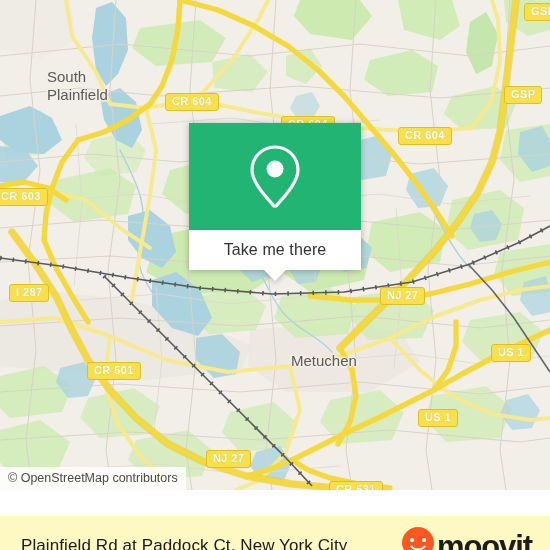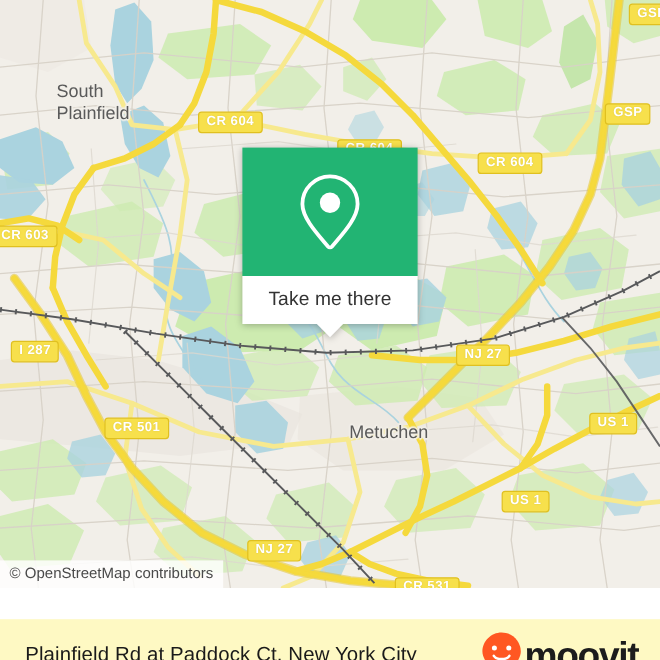--- a/index.html
+++ b/index.html
@@ -74,23 +74,23 @@
     font-size: 12.5px;
     line-height: 14px;
     padding: 4px 8px 5px 8px;
     white-space: nowrap;
     text-align: center;
   }
 
   
   #popup {
     position: absolute;
-    left: 202px;
+    left: 189px;
     top: 123px;
-    width: 146px;
+    width: 172px;
     filter: drop-shadow(0 1px 3px rgba(0,0,0,.28));
   }
   #popup-top {
     height: 107px;
     background: #22b473;
     display: flex;
     align-items: center;
     justify-content: center;
   }
   #popup-bottom {
@@ -334,21 +334,21 @@
 
     <div class="shield" style="left:524px; top:3px;">GSP</div>
     <div class="shield" style="left:165px; top:93px;">CR 604</div>
     <div class="shield" style="left:281px; top:116px;">CR 604</div>
     <div class="shield" style="left:398px; top:127px;">CR 604</div>
     <div class="shield" style="left:504px; top:86px;">GSP</div>
     <div class="shield" style="left:-6px; top:188px;">CR 603</div>
     <div class="shield" style="left:9px; top:284px;text-align:right;">I 287</div>
     <div class="shield" style="left:380px; top:287px;">NJ 27</div>
     <div class="shield" style="left:491px; top:344px;">US 1</div>
-    <div class="shield" style="left:87px; top:348px;">CR 501</div>
+    <div class="shield" style="left:87px; top:362px;">CR 501</div>
     <div class="shield" style="left:418px; top:409px;">US 1</div>
     <div class="shield" style="left:206px; top:450px;">NJ 27</div>
     <div class="shield" style="left:329px; top:481px;">CR 531</div>
 
     <div id="attrib">© OpenStreetMap contributors</div>
 
     <div id="popup">
       <div id="popup-top">
         <svg width="56" height="68" viewBox="0 0 56 68">
           <path d="M28 4 C15.3 4 5 14.3 5 27 C5 39 18 52.5 26.3 62.4 C27.2 63.4 28.8 63.4 29.7 62.4 C38 52.5 51 39 51 27 C51 14.3 40.7 4 28 4 Z" fill="none" stroke="#ffffff" stroke-width="3.2"></path>

